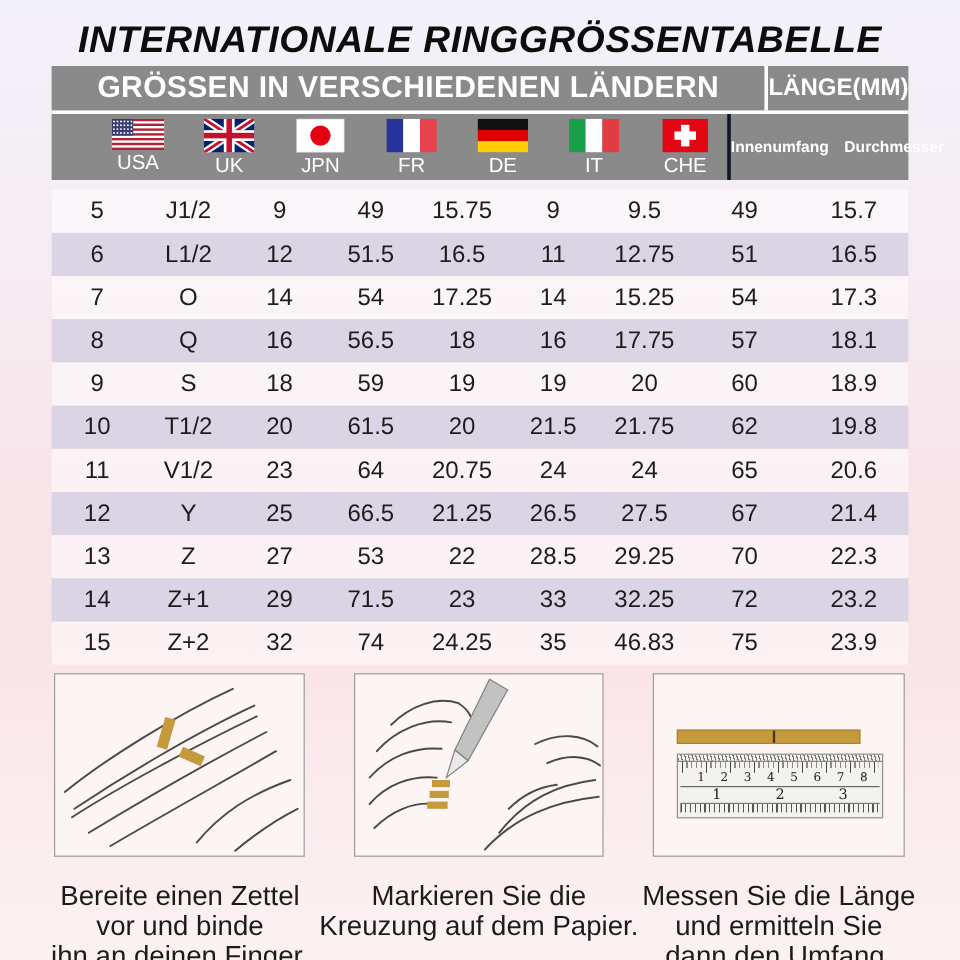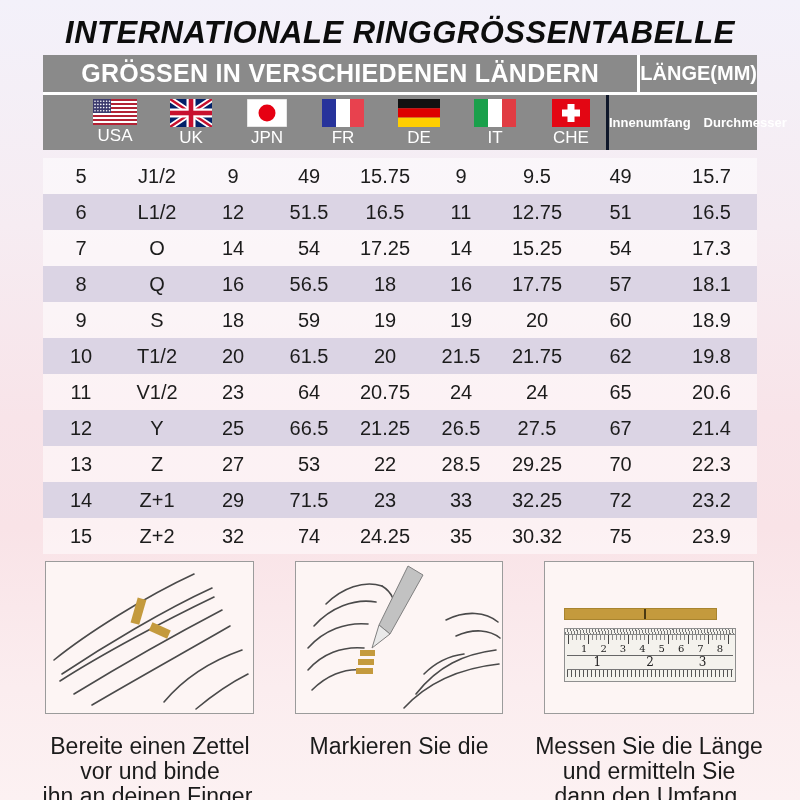--- a/index.html
+++ b/index.html
@@ -292,21 +292,21 @@
           <div class="cell">72</div>
           <div class="cell">23.2</div>
         </div>
         <div class="row">
           <div class="cell">15</div>
           <div class="cell">Z+2</div>
           <div class="cell">32</div>
           <div class="cell">74</div>
           <div class="cell">24.25</div>
           <div class="cell">35</div>
-          <div class="cell">30.32</div>
+          <div class="cell">46.83</div>
           <div class="cell">75</div>
           <div class="cell">23.9</div>
         </div>
       </div>
   </div>
 
   <div class="box" id="box1">
     <svg viewBox="0 0 207 151">
       <g fill="none" stroke="#4a4a4a" stroke-width="1.6" stroke-linecap="round">
         <path d="M8,98 C40,72 100,34 148,12"></path>
@@ -372,20 +372,21 @@
     </div>
   </div>
 
   <div class="caption" id="cap1">
       <div>Bereite einen Zettel</div>
       <div>vor und binde</div>
       <div>ihn an deinen Finger.</div>
     </div>
   <div class="caption" id="cap2">
       <div>Markieren Sie die</div>
+      <div>Kreuzung auf dem Papier.</div>
     </div>
   <div class="caption" id="cap3">
       <div>Messen Sie die Länge</div>
       <div>und ermitteln Sie</div>
       <div>dann den Umfang.</div>
     </div>
 
 </div>
 
 </body></html>

